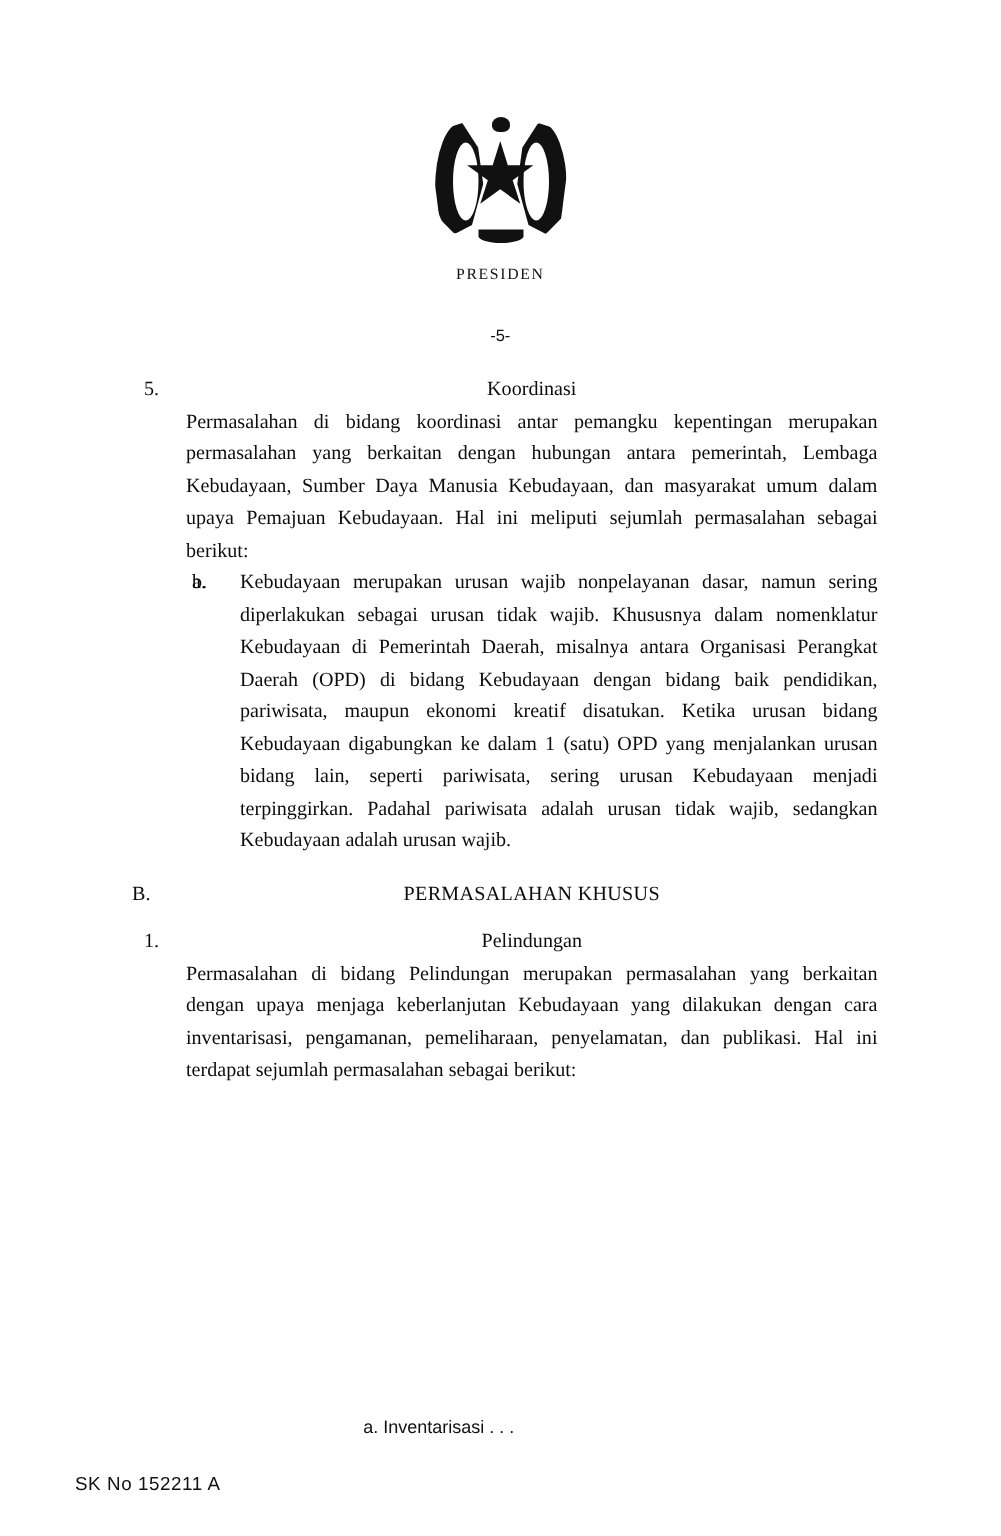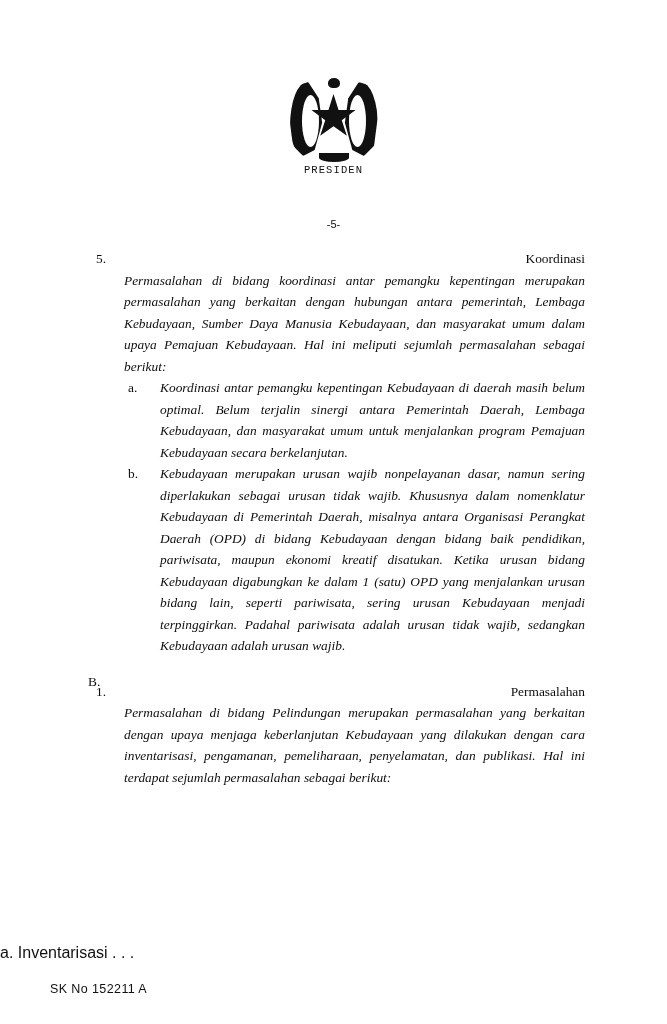--- a/index.html
+++ b/index.html
@@ -85,22 +85,22 @@
     position: absolute;
     left: 50%;
     bottom: -2px;
     transform: translateX(-50%);
     width: 30px;
     height: 9px;
     background: #111;
     border-radius: 0 0 50% 50%;
   }
   .emblem-caption {
-    margin-top: 4px;
-    font-family: Liberation Mono, monospace;
+    margin-top: 17px;
+    font-family: Liberation Serif, serif;
     font-size: 10.5px;
     letter-spacing: 1.1px;
     line-height: 13px;
     color: #111;
   }
   .page-number {
     position: absolute;
     top: 218px;
     left: 0;
     right: 0;
@@ -141,39 +141,38 @@
   }
   .secB { padding-left: 42px; }
   .secB > .marker {
     position: absolute;
     left: 6px;
     top: 0;
     width: 22px;
     text-align: left;
   }
   .heading {
-    text-align: right;
+    text-align: center;
     margin-bottom: 0;
   }
   .para {
     text-align: justify;
     margin: 0;
-    font-style: italic;
   }
   .caps { letter-spacing: 0.2px; }
   .spacer-sm { height: 10px; }
   .spacer-md { height: 14px; }
   .tail {
     position: absolute;
     top: 944px;
     left: 0;
     width: 585px;
-    text-align: left;
+    text-align: center;
     font-family: "Liberation Sans", sans-serif;
-    font-size: 16px;
+    font-size: 12px;
     color: #111;
   }
   .footer {
     position: absolute;
     left: 50px;
     top: 982px;
     font-family: "Liberation Sans", sans-serif;
     font-size: 12.5px;
     letter-spacing: 0.4px;
     color: #111;
@@ -202,39 +201,39 @@
   <div class="content">
 
     <div class="block lvl1">
       <span class="marker">5.</span>
       <div class="heading">Koordinasi</div>
       <div class="para">Permasalahan di bidang koordinasi antar pemangku kepentingan merupakan permasalahan yang berkaitan dengan hubungan antara pemerintah, Lembaga Kebudayaan, Sumber Daya Manusia Kebudayaan, dan masyarakat umum dalam upaya Pemajuan Kebudayaan. Hal ini meliputi sejumlah permasalahan sebagai berikut:</div>
     </div>
 
     <div class="block lvl2">
       <span class="marker">a.</span>
-      <div class="para">Koordinasi antar pemangku kepentingan Kebudayaan di daerah masih belum optimal. Belum terjalin sinergi antara Pemerintah Daerah, Lembaga Kebudayaan, dan masyarakat umum untuk menjalankan program Pemajuan Kebudayaan secara berkelanjutan.</div>
     </div>
 
     <div class="block lvl2">
       <span class="marker">b.</span>
       <div class="para">Kebudayaan merupakan urusan wajib nonpelayanan dasar, namun sering diperlakukan sebagai urusan tidak wajib. Khususnya dalam nomenklatur Kebudayaan di Pemerintah Daerah, misalnya antara Organisasi Perangkat Daerah (OPD) di bidang Kebudayaan dengan bidang baik pendidikan, pariwisata, maupun ekonomi kreatif disatukan. Ketika urusan bidang Kebudayaan digabungkan ke dalam 1 (satu) OPD yang menjalankan urusan bidang lain, seperti pariwisata, sering urusan Kebudayaan menjadi terpinggirkan. Padahal pariwisata adalah urusan tidak wajib, sedangkan Kebudayaan adalah urusan wajib.</div>
     </div>
 
     <div class="spacer-md"></div>
 
     <div class="block secB">
       <span class="marker">B.</span>
+      <div class="heading caps">PERMASALAHAN KHUSUS</div>
     </div>
 
     <div class="spacer-sm"></div>
 
     <div class="block lvl1">
       <span class="marker">1.</span>
-      <div class="heading">Permasalahan</div>
+      <div class="heading">Pelindungan</div>
       <div class="para">Permasalahan di bidang Pelindungan merupakan permasalahan yang berkaitan dengan upaya menjaga keberlanjutan Kebudayaan yang dilakukan dengan cara inventarisasi, pengamanan, pemeliharaan, penyelamatan, dan publikasi. Hal ini terdapat sejumlah permasalahan sebagai berikut:</div>
     </div>
 
   </div>
 
   <div class="tail">a. Inventarisasi . . .</div>
   <div class="footer">SK  No 152211 A</div>
 
 </div>
 

